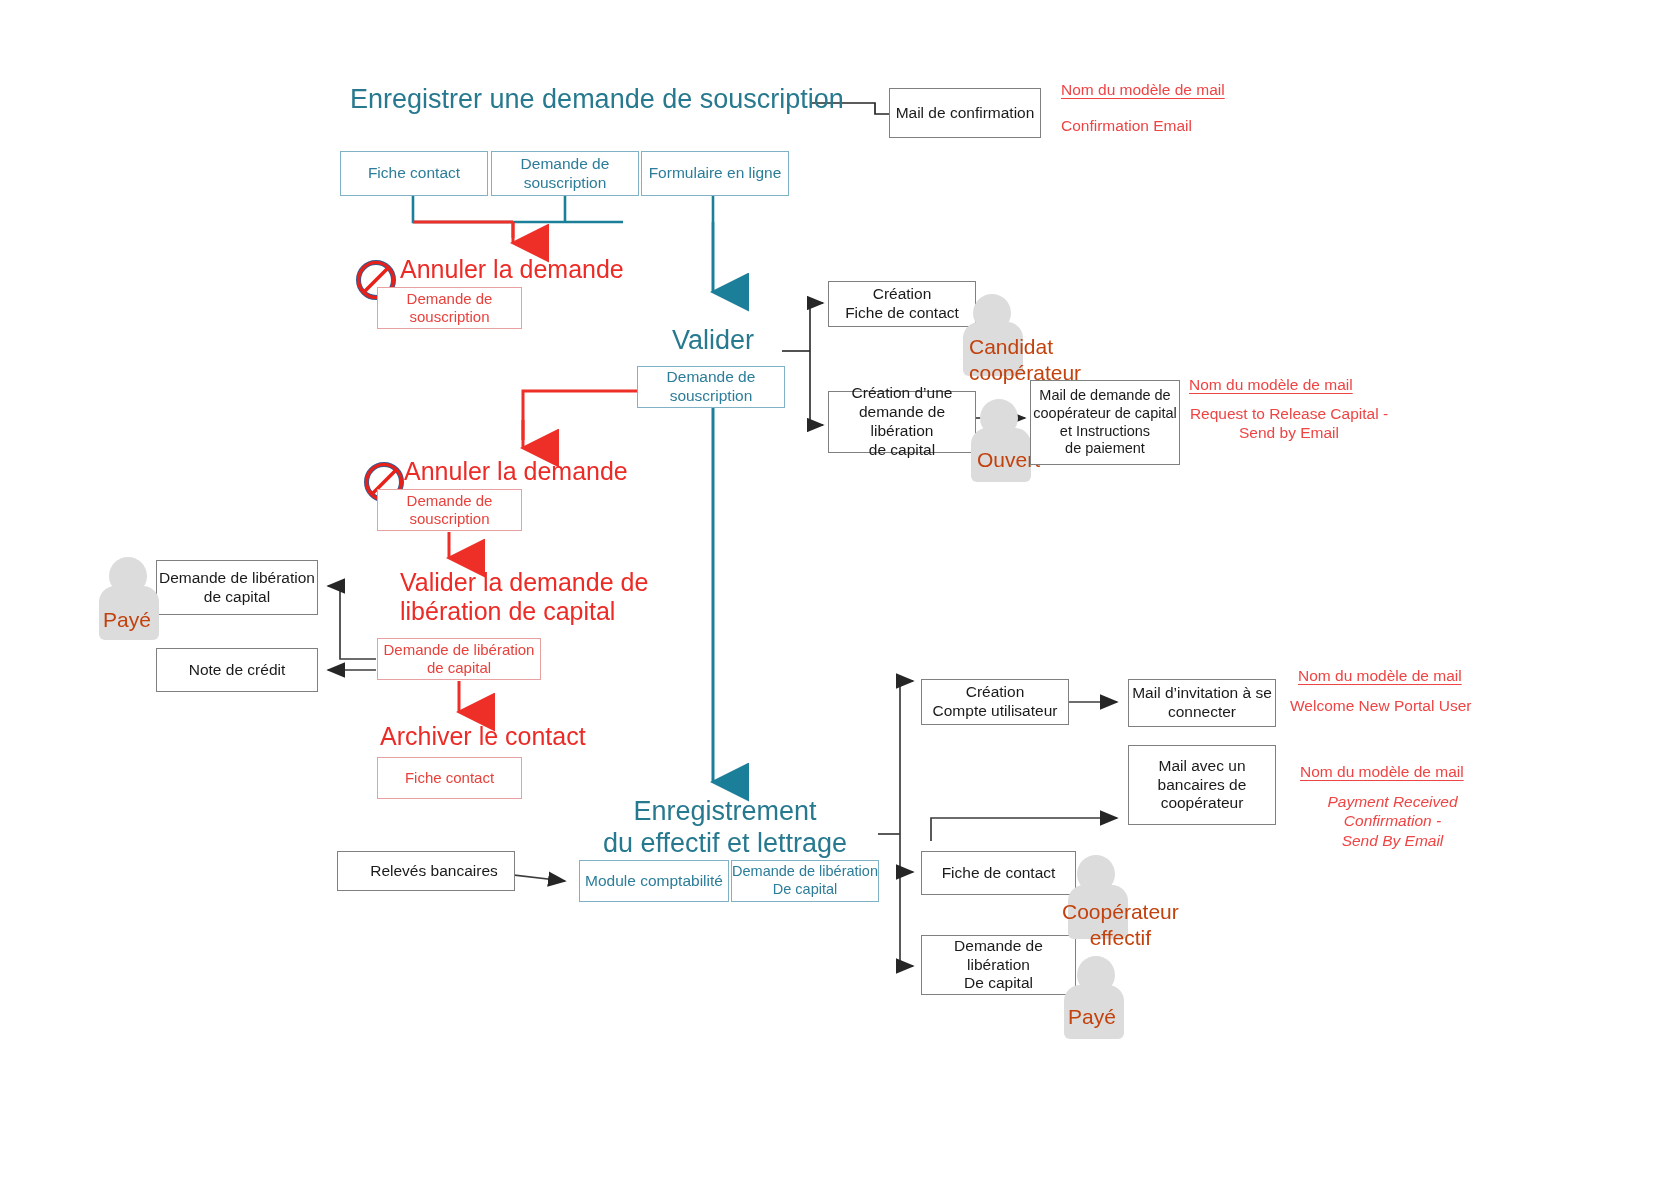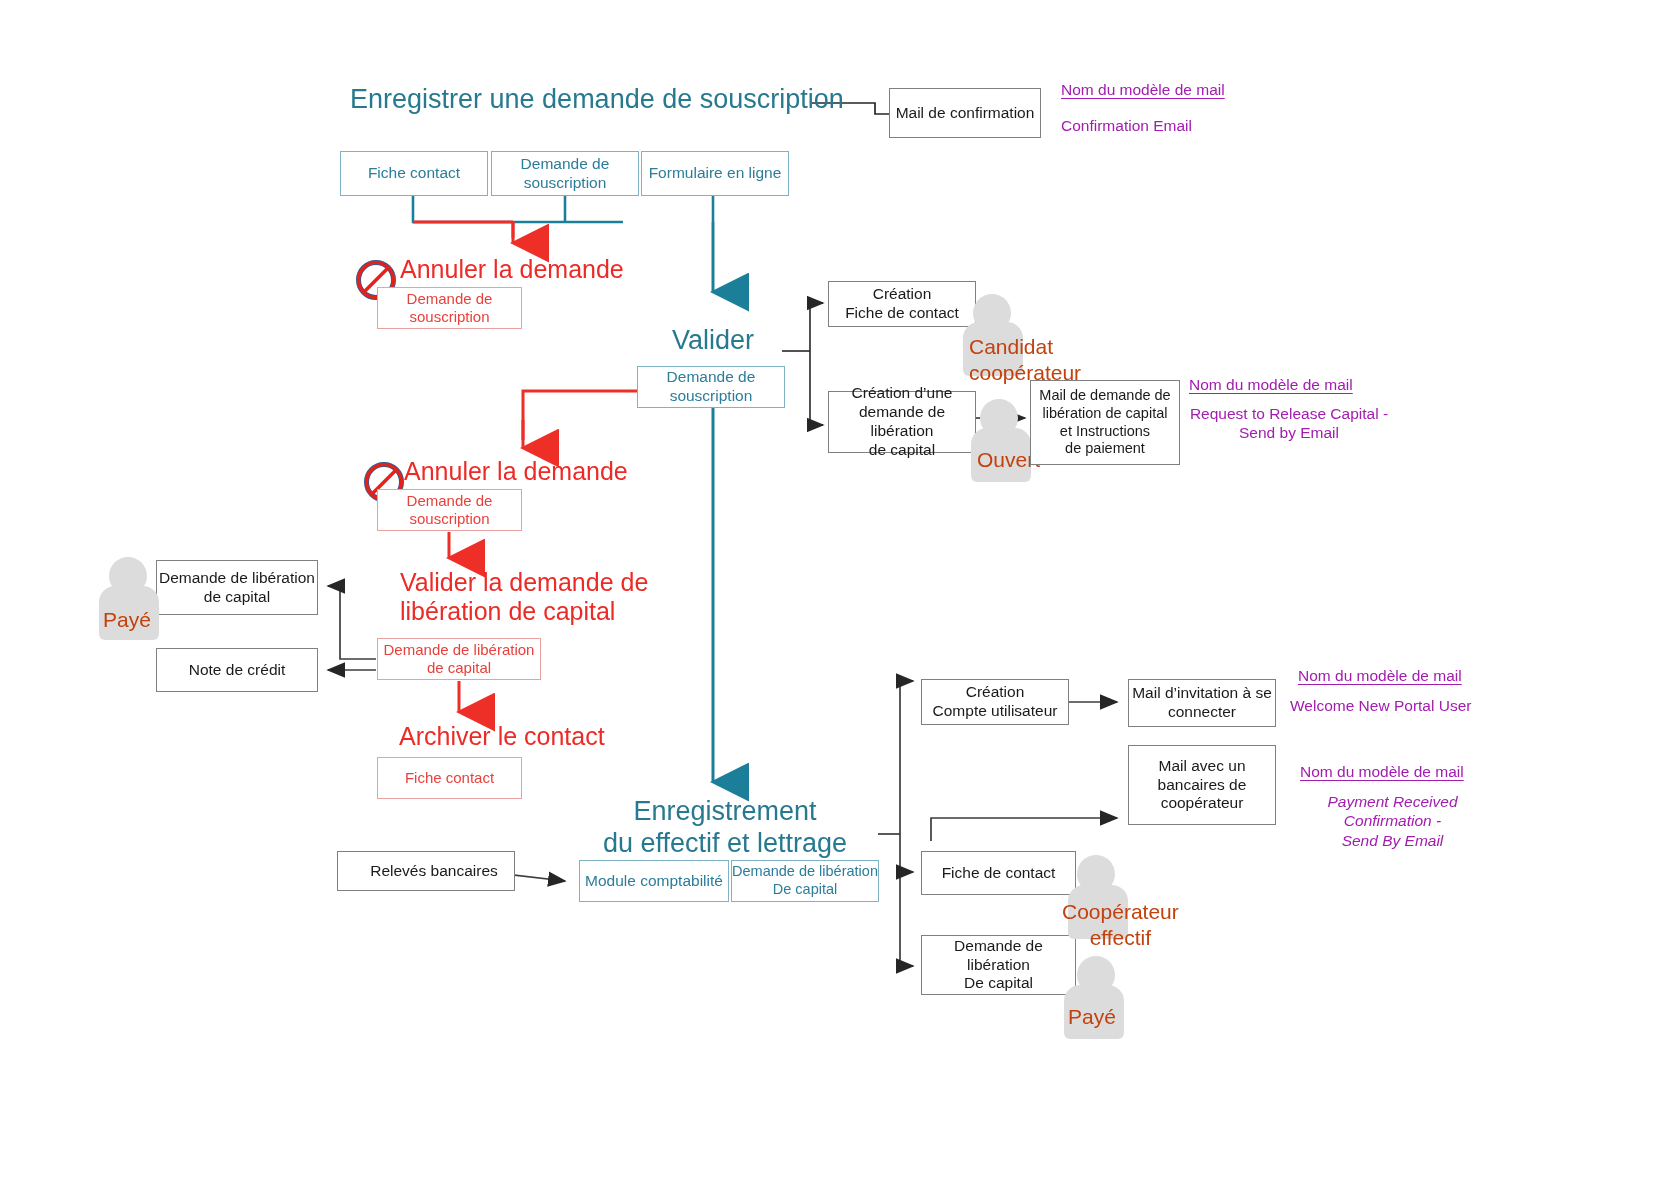--- a/index.html
+++ b/index.html
@@ -16,21 +16,21 @@
   .box-grey{border:1.6px solid #808080;background:#fff;color:#1a1a1a;font-size:15.5px;}
   .box-teal{border:1.6px solid #7fb2c4;background:#fff;color:#2b7d99;font-size:15.5px;}
   .box-red{border:1.6px solid #e8a0a0;background:#fff;color:#e8413c;font-size:15px;}
 
   
   .head-teal{position:absolute;color:#27798f;font-size:27px;white-space:nowrap;line-height:1.18;}
   .head-red{position:absolute;color:#ec2b26;font-size:25px;white-space:nowrap;line-height:1.15;}
   .head-red.two{white-space:normal;}
 
   
-  .note{position:absolute;color:#a21caf;font-size:15.5px;line-height:1.25;white-space:nowrap;}
+  .note{position:absolute;color:#ef4444;font-size:15.5px;line-height:1.25;white-space:nowrap;}
   .note.u{text-decoration:underline;text-underline-offset:3px;}
   .note.center{text-align:center;white-space:normal;}
 
   
   .actor{position:absolute;}
   .actor .body{position:absolute;width:60px;height:54px;border-radius:16px 16px 6px 6px;background:#dcdcdc;left:0;top:42px;}
   .actor .cap{position:absolute;left:24px;top:60px;font-size:21px;color:#c2410c;white-space:nowrap;}
 
   
   .dot{position:absolute;width:38px;height:38px;border-radius:50%;background:#dcdcdc;}
@@ -154,21 +154,21 @@
 coopérateur</div>
   </div>
   <div class="dot" style="left:980px;top:399px;"></div>
   <div class="actor" style="left:971px;top:428px;">
     <div class="body" style="top:0;"></div>
     <div class="cap" style="left:6px;top:20px;">Ouvert</div>
   </div>
 
   <div class="node box-grey" style="left:1030px;top:380px;width:150px;height:85px;font-size:14.5px;">
     <span style="white-space:pre-line;">Mail de demande de
-libération de capital
+coopérateur de capital
 et Instructions
 de paiement</span>
   </div>
   <div class="note u" style="left:1189px;top:375px;">Nom du modèle de mail</div>
   <div class="note center" style="left:1189px;top:404px;width:200px;white-space:pre-line;text-align:center;">Request to Release Capital -
 Send by Email</div>
 
   <svg class="forbid" style="left:362px;top:460px;" viewBox="0 0 44 44">
     <circle cx="22" cy="22" r="17.5" fill="none" stroke="#3b5a8c" stroke-width="5"></circle>
     <circle cx="22" cy="22" r="17.5" fill="none" stroke="#e8201a" stroke-width="3.2"></circle>
@@ -194,21 +194,21 @@
   <div class="node box-grey" style="left:156px;top:648px;width:162px;height:44px;">
     <span>Note de crédit</span>
   </div>
 
   <div class="dot" style="left:109px;top:557px;"></div>
   <div class="actor" style="left:99px;top:586px;">
     <div class="body" style="top:0;"></div>
     <div class="cap" style="left:4px;top:22px;">Payé</div>
   </div>
 
-  <div class="head-red" style="left:399px;top:722px;">Archiver le contact</div>
+  <div class="head-red" style="left:380px;top:722px;">Archiver le contact</div>
   <div class="node box-red" style="left:377px;top:757px;width:145px;height:42px;">
     <span>Fiche contact</span>
   </div>
 
   <div class="head-teal" style="left:600px;top:796px;width:250px;white-space:pre-line;text-align:center;">Enregistrement
 du effectif et lettrage</div>
 
   <div class="node box-teal" style="left:579px;top:860px;width:150px;height:42px;">
     <span>Module comptabilité</span>
   </div>

